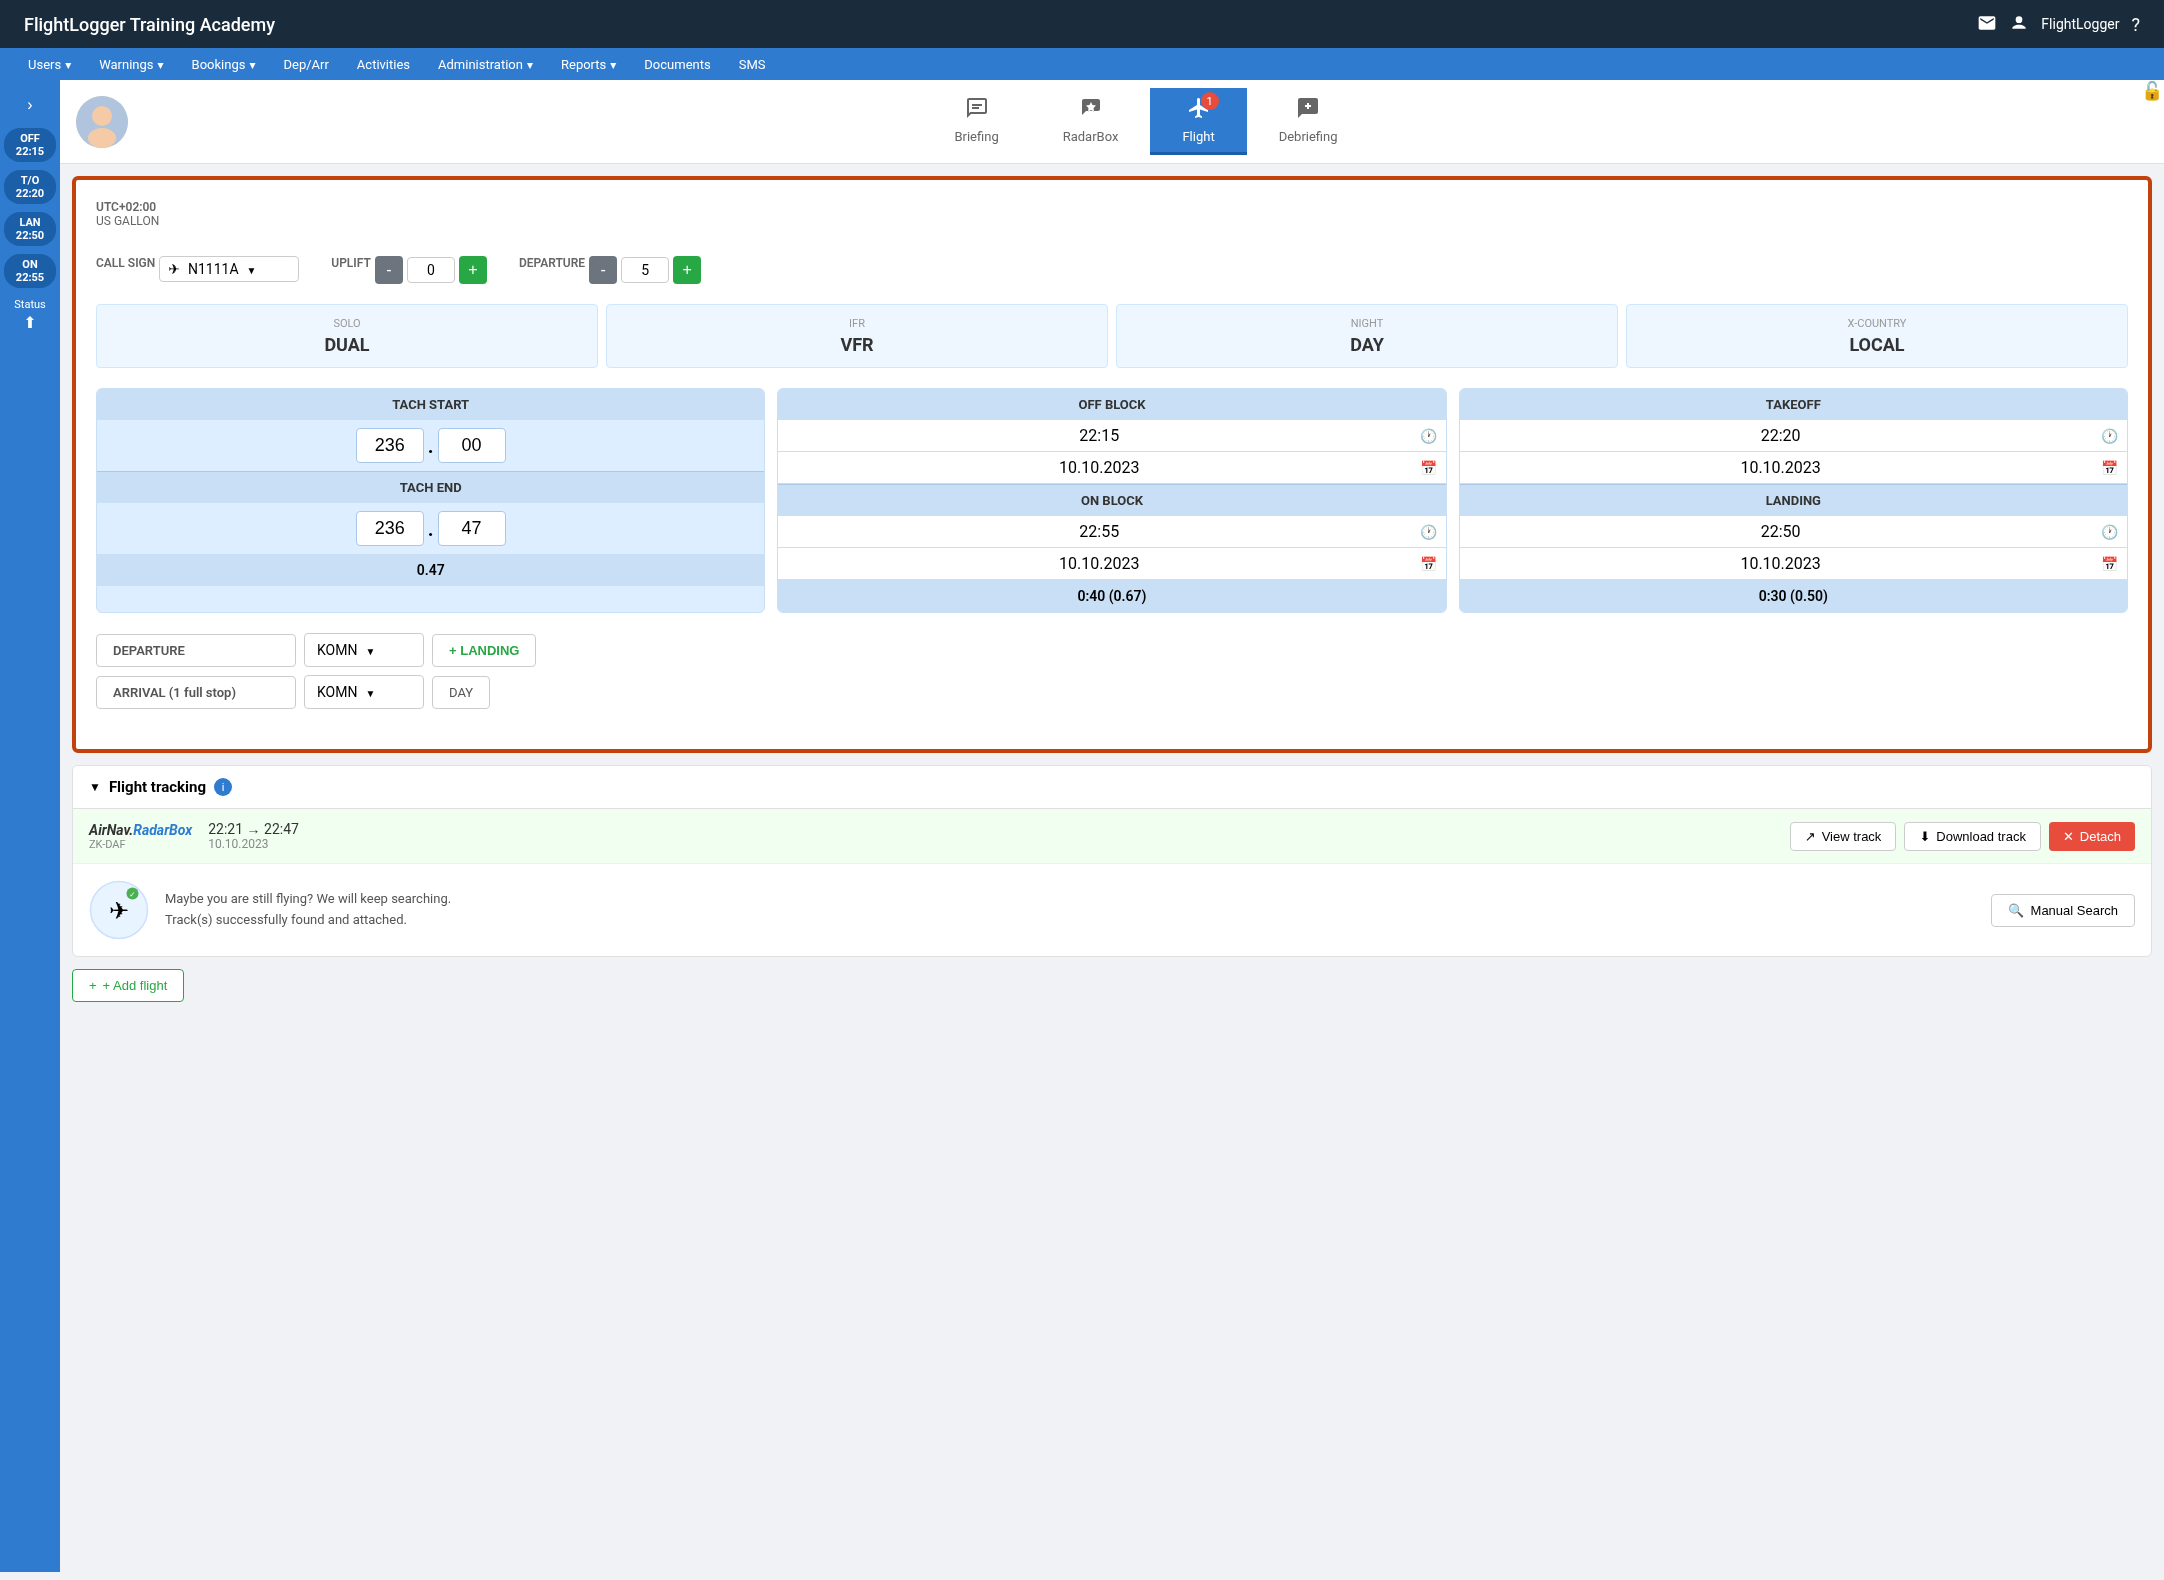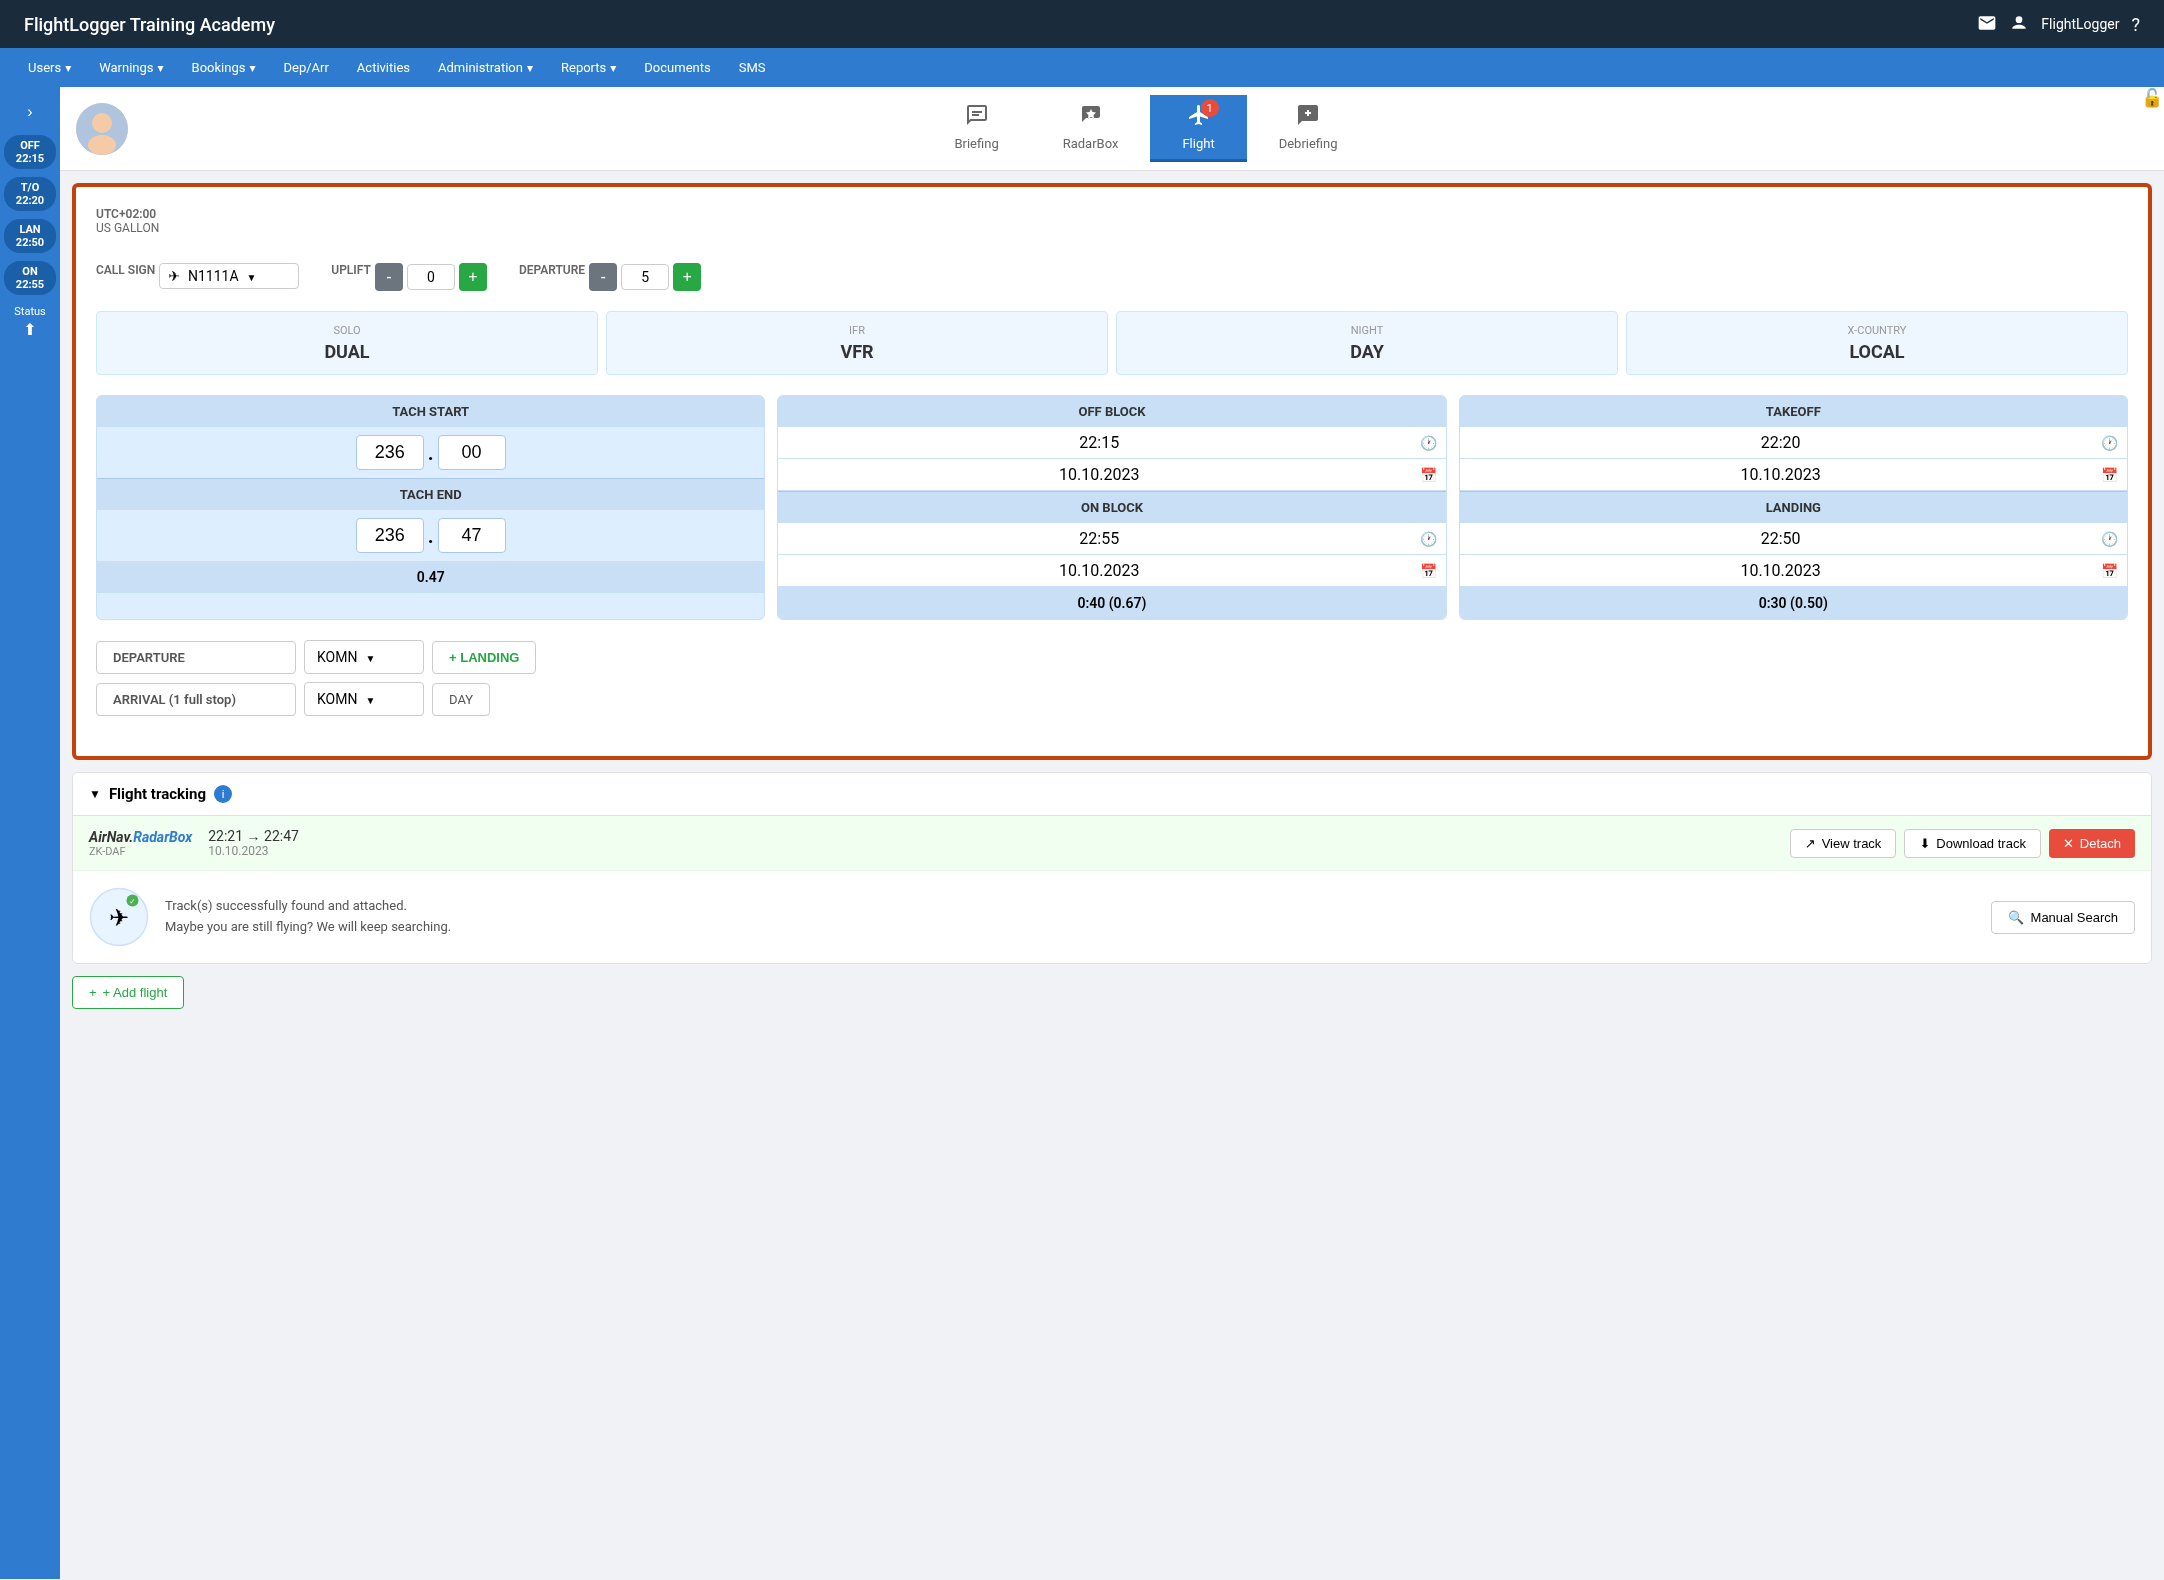--- a/index.html
+++ b/index.html
@@ -18,21 +18,21 @@
     .top-header .app-title { font-size: 18px; font-weight: 500; }
     .top-header .user-area { display: flex; align-items: center; gap: 12px; font-size: 14px; }
     .top-header .user-area svg { width: 20px; height: 20px; fill: white; }
 
     
     .nav-bar {
       background: #2e7bcf;
       display: flex;
       align-items: center;
       padding: 0 16px;
-      height: 39px;
+      height: 32px;
       gap: 4px;
     }
     .nav-item {
       color: white;
       padding: 8px 12px;
       font-size: 13px;
       cursor: pointer;
       border-radius: 4px;
       display: flex;
       align-items: center;
@@ -788,22 +788,22 @@
 
         <div class="plane-icon-wrap">
           <svg class="plane-svg" viewBox="0 0 80 80">
             <circle cx="40" cy="40" r="38" fill="#e8f4ff" stroke="#cce0ff" stroke-width="2"></circle>
             <text x="40" y="52" text-anchor="middle" font-size="32">✈</text>
             <circle cx="58" cy="18" r="8" fill="#4CAF50"></circle>
             <text x="58" y="22" text-anchor="middle" font-size="10" fill="white">✓</text>
           </svg>
         </div>
         <div class="tracking-msg">
+          <div>Maybe you are still flying? We will keep searching.</div>
           <div>Track(s) successfully found and attached.</div>
-          <div>Maybe you are still flying? We will keep searching.</div>
         </div>
         <button class="btn-manual-search">
           <span>🔍</span>
           <span>Manual Search</span>
         </button>
       </div>
     </div>
 
     
     <button class="add-flight-btn">

